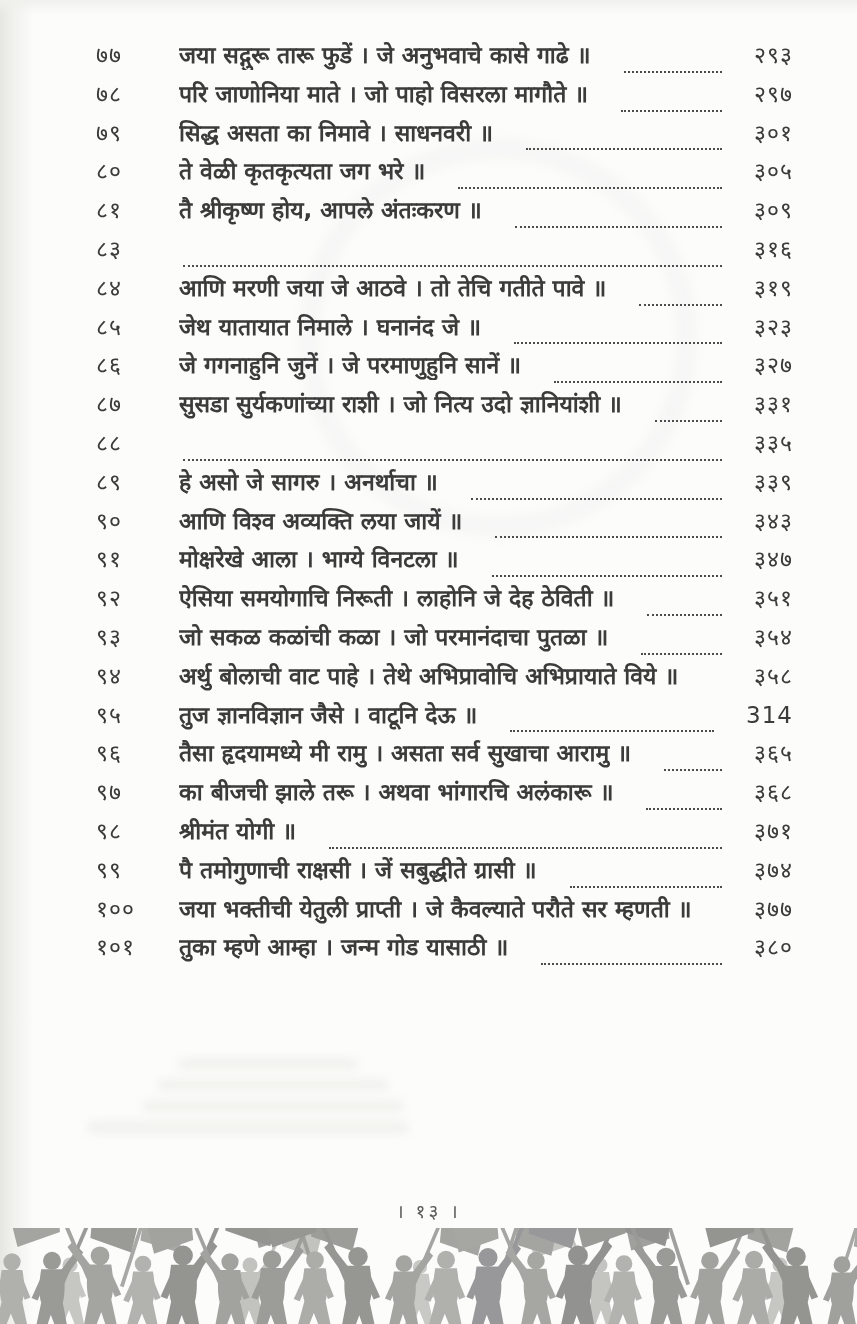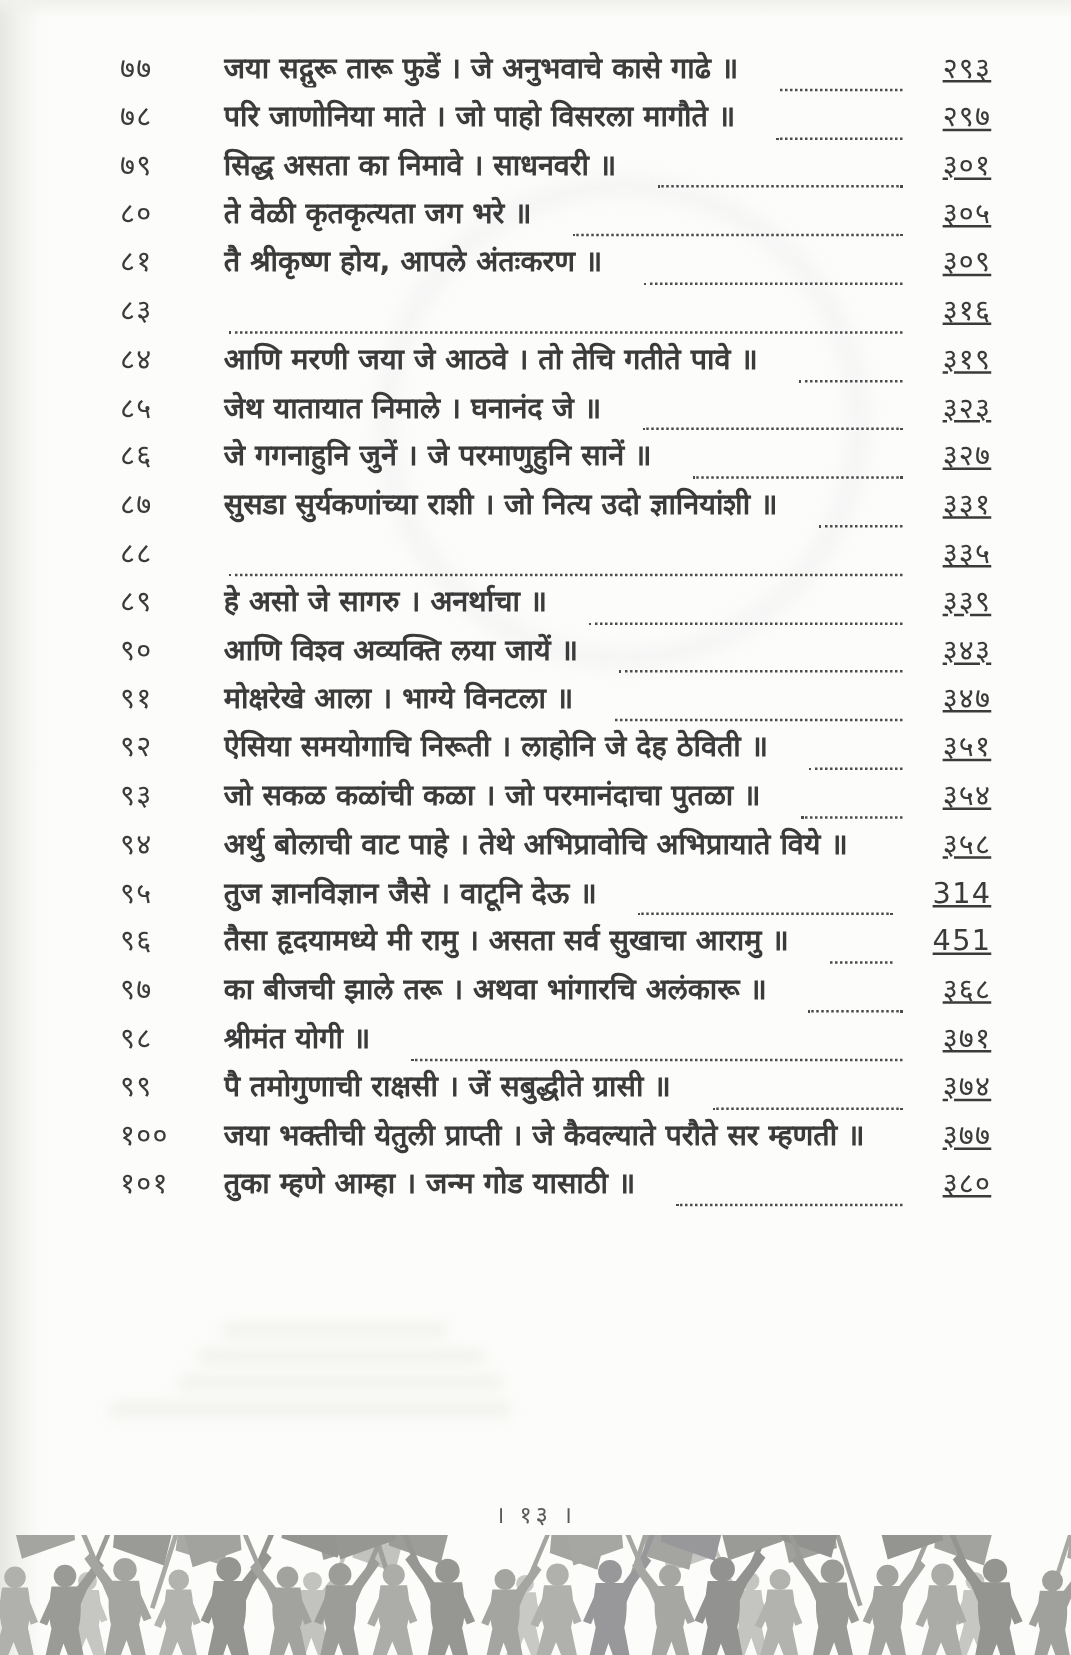--- a/index.html
+++ b/index.html
@@ -60,21 +60,21 @@
     font-weight:bold;
   }
   .leader{
     flex:1 1 10px;min-width:4px;
     border-bottom:2.6px dotted #4c4c4c;
     margin:0 7px 6px 4px;
     align-self:flex-end;
     height:0;
   }
   .leader.no-dots{border-bottom-color:transparent;margin:0 1px 6px 0;}
-  .page-num{flex:0 0 auto;letter-spacing:1px;text-decoration:underline;}
+  .page-num{flex:0 0 auto;letter-spacing:1px;}
 
   
   .footer-folio{
     position:absolute;left:0;right:0;top:1178px;
     text-align:center;
     font-size:19px;color:#5a5a5a;letter-spacing:3px;margin-top:20px;
   }
 
   
   .band{position:absolute;left:0;bottom:0;width:857px;height:96px;pointer-events:none;}
@@ -210,21 +210,21 @@
     <span class="num">९५</span>
     <span class="title">तुज ज्ञानविज्ञान जैसे । वाटूनि देऊ ॥</span>
     <span class="leader"></span>
     <span class="page-num">314</span>
   </li>
 
   <li class="row">
     <span class="num">९६</span>
     <span class="title">तैसा हृदयामध्ये मी रामु । असता सर्व सुखाचा आरामु ॥</span>
     <span class="leader"></span>
-    <span class="page-num">451</span>
+    <span class="page-num">३६५</span>
   </li>
 
   <li class="row">
     <span class="num">९७</span>
     <span class="title">का बीजची झाले तरू । अथवा भांगारचि अलंकारू ॥</span>
     <span class="leader"></span>
     <span class="page-num">३६८</span>
   </li>
 
   <li class="row">

